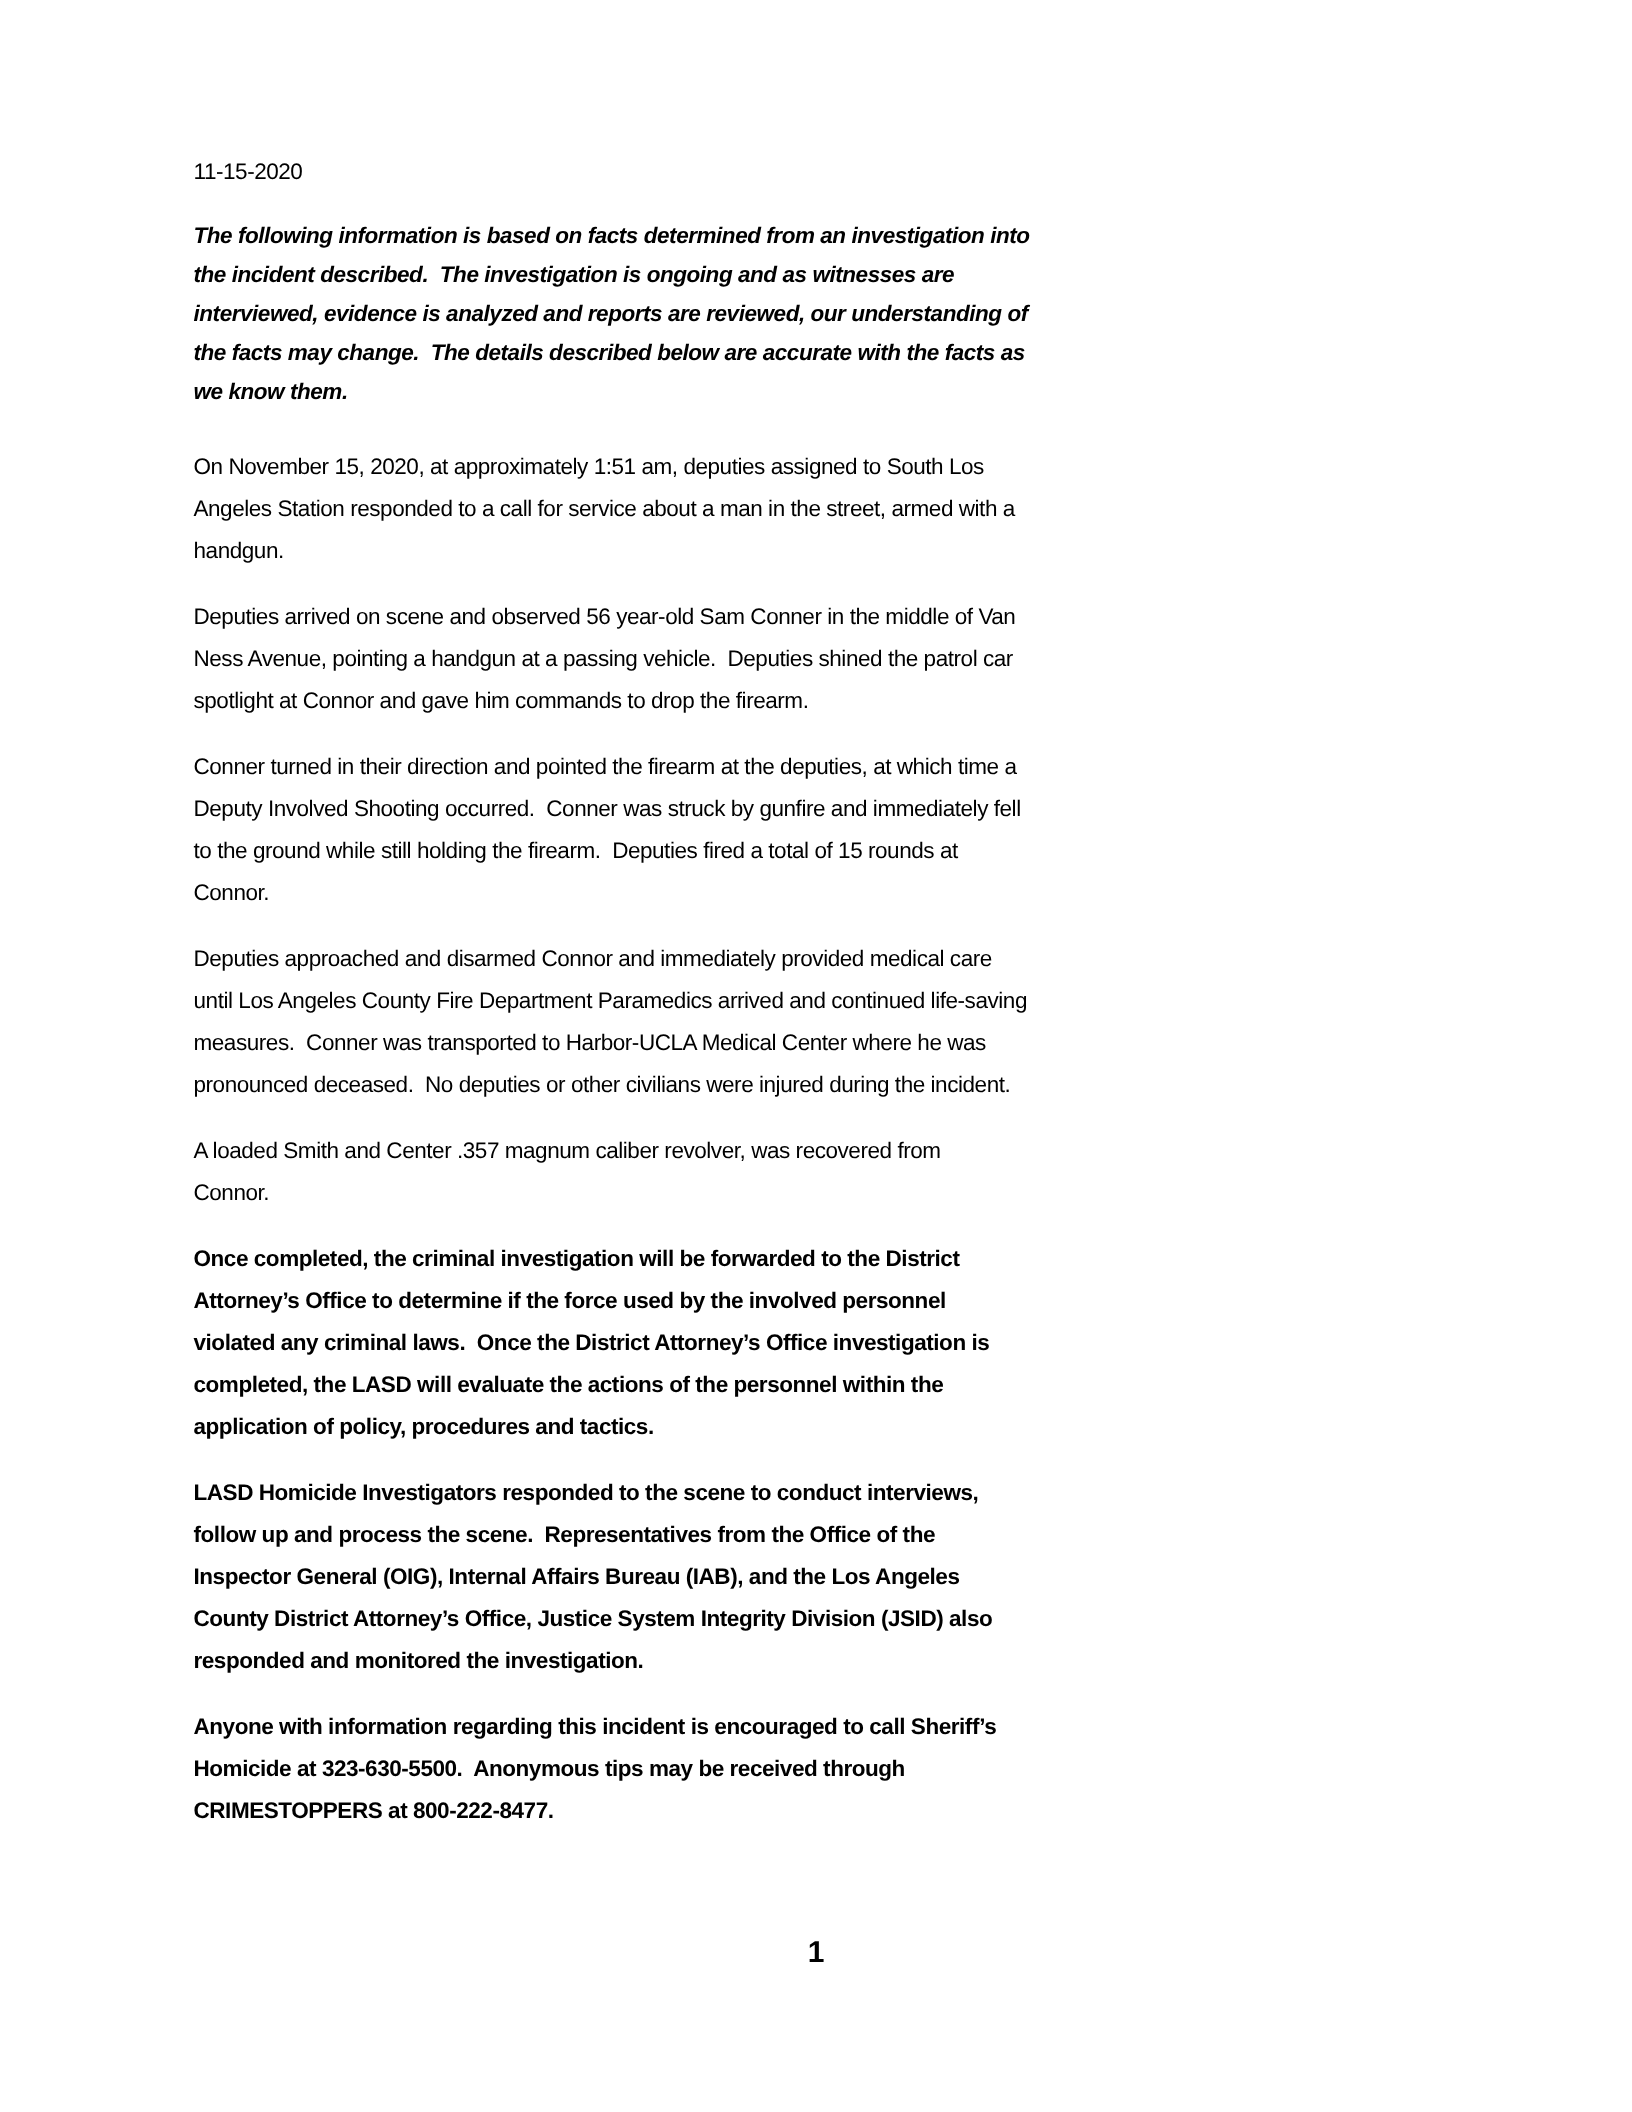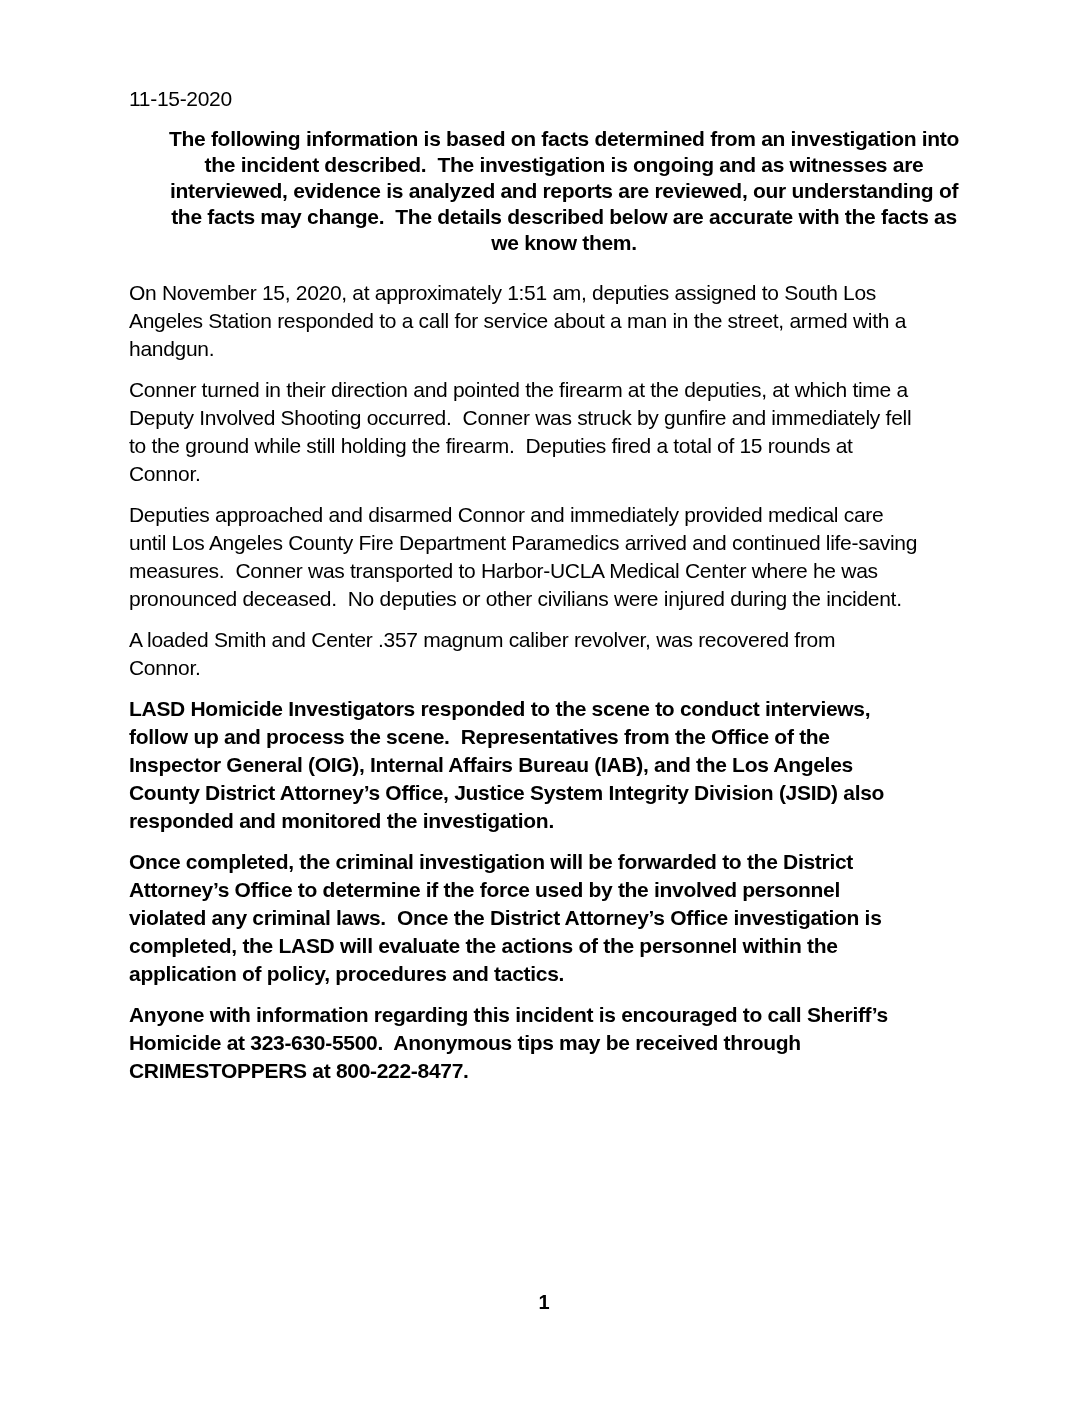--- a/index.html
+++ b/index.html
@@ -20,38 +20,38 @@
     height: 1408px;
     background: #ffffff;
   }
   .content {
     position: absolute;
     left: 129px;
     top: 85px;
     width: 870px;
   }
   .para {
-    font-size: 21px;
+    font-size: 15px;
     line-height: 28px;
     letter-spacing: -0.3px;
     white-space: pre;
-    margin: 0 0 13px 0;
+    margin: 16px 0 13px 0;
     -webkit-font-smoothing: antialiased;
   }
   .date-line {
     margin-bottom: 13px;
   }
   .doc-title {
     margin-bottom: 18px;
   }
   .disclaimer {
     font-weight: bold;
+    font-style: italic;
     line-height: 26px;
     margin-bottom: 23px;
-    text-align: center;
   }
   .bold {
     font-weight: bold;
   }
   .last-para {
     margin-bottom: 0;
   }
   .page-footer {
     position: absolute;
     top: 1289px;
@@ -75,45 +75,48 @@
     <div class="para disclaimer">The following information is based on facts determined from an investigation into
 the incident described.  The investigation is ongoing and as witnesses are
 interviewed, evidence is analyzed and reports are reviewed, our understanding of
 the facts may change.  The details described below are accurate with the facts as
 we know them.</div>
 
     <div class="para">On November 15, 2020, at approximately 1:51 am, deputies assigned to South Los
 Angeles Station responded to a call for service about a man in the street, armed with a
 handgun.</div>
 
+    <div class="para">Deputies arrived on scene and observed 56 year-old Sam Conner in the middle of Van
+Ness Avenue, pointing a handgun at a passing vehicle.  Deputies shined the patrol car
+spotlight at Connor and gave him commands to drop the firearm.</div>
 
     <div class="para">Conner turned in their direction and pointed the firearm at the deputies, at which time a
 Deputy Involved Shooting occurred.  Conner was struck by gunfire and immediately fell
 to the ground while still holding the firearm.  Deputies fired a total of 15 rounds at
 Connor.</div>
 
     <div class="para">Deputies approached and disarmed Connor and immediately provided medical care
 until Los Angeles County Fire Department Paramedics arrived and continued life-saving
 measures.  Conner was transported to Harbor-UCLA Medical Center where he was
 pronounced deceased.  No deputies or other civilians were injured during the incident.</div>
 
     <div class="para">A loaded Smith and Center .357 magnum caliber revolver, was recovered from
 Connor.</div>
 
+    <div class="para bold">Once completed, the criminal investigation will be forwarded to the District
+Attorney’s Office to determine if the force used by the involved personnel
+violated any criminal laws.  Once the District Attorney’s Office investigation is
+completed, the LASD will evaluate the actions of the personnel within the
+application of policy, procedures and tactics.</div>
+
     <div class="para bold">LASD Homicide Investigators responded to the scene to conduct interviews,
 follow up and process the scene.  Representatives from the Office of the
 Inspector General (OIG), Internal Affairs Bureau (IAB), and the Los Angeles
 County District Attorney’s Office, Justice System Integrity Division (JSID) also
 responded and monitored the investigation.</div>
-
-    <div class="para bold">Once completed, the criminal investigation will be forwarded to the District
-Attorney’s Office to determine if the force used by the involved personnel
-violated any criminal laws.  Once the District Attorney’s Office investigation is
-completed, the LASD will evaluate the actions of the personnel within the
-application of policy, procedures and tactics.</div>
 
     <div class="para bold last-para">Anyone with information regarding this incident is encouraged to call Sheriff’s
 Homicide at 323-630-5500.  Anonymous tips may be received through
 CRIMESTOPPERS at 800-222-8477.</div>
 
   </div>
 
   <div class="page-footer">1</div>
 </div>
 

